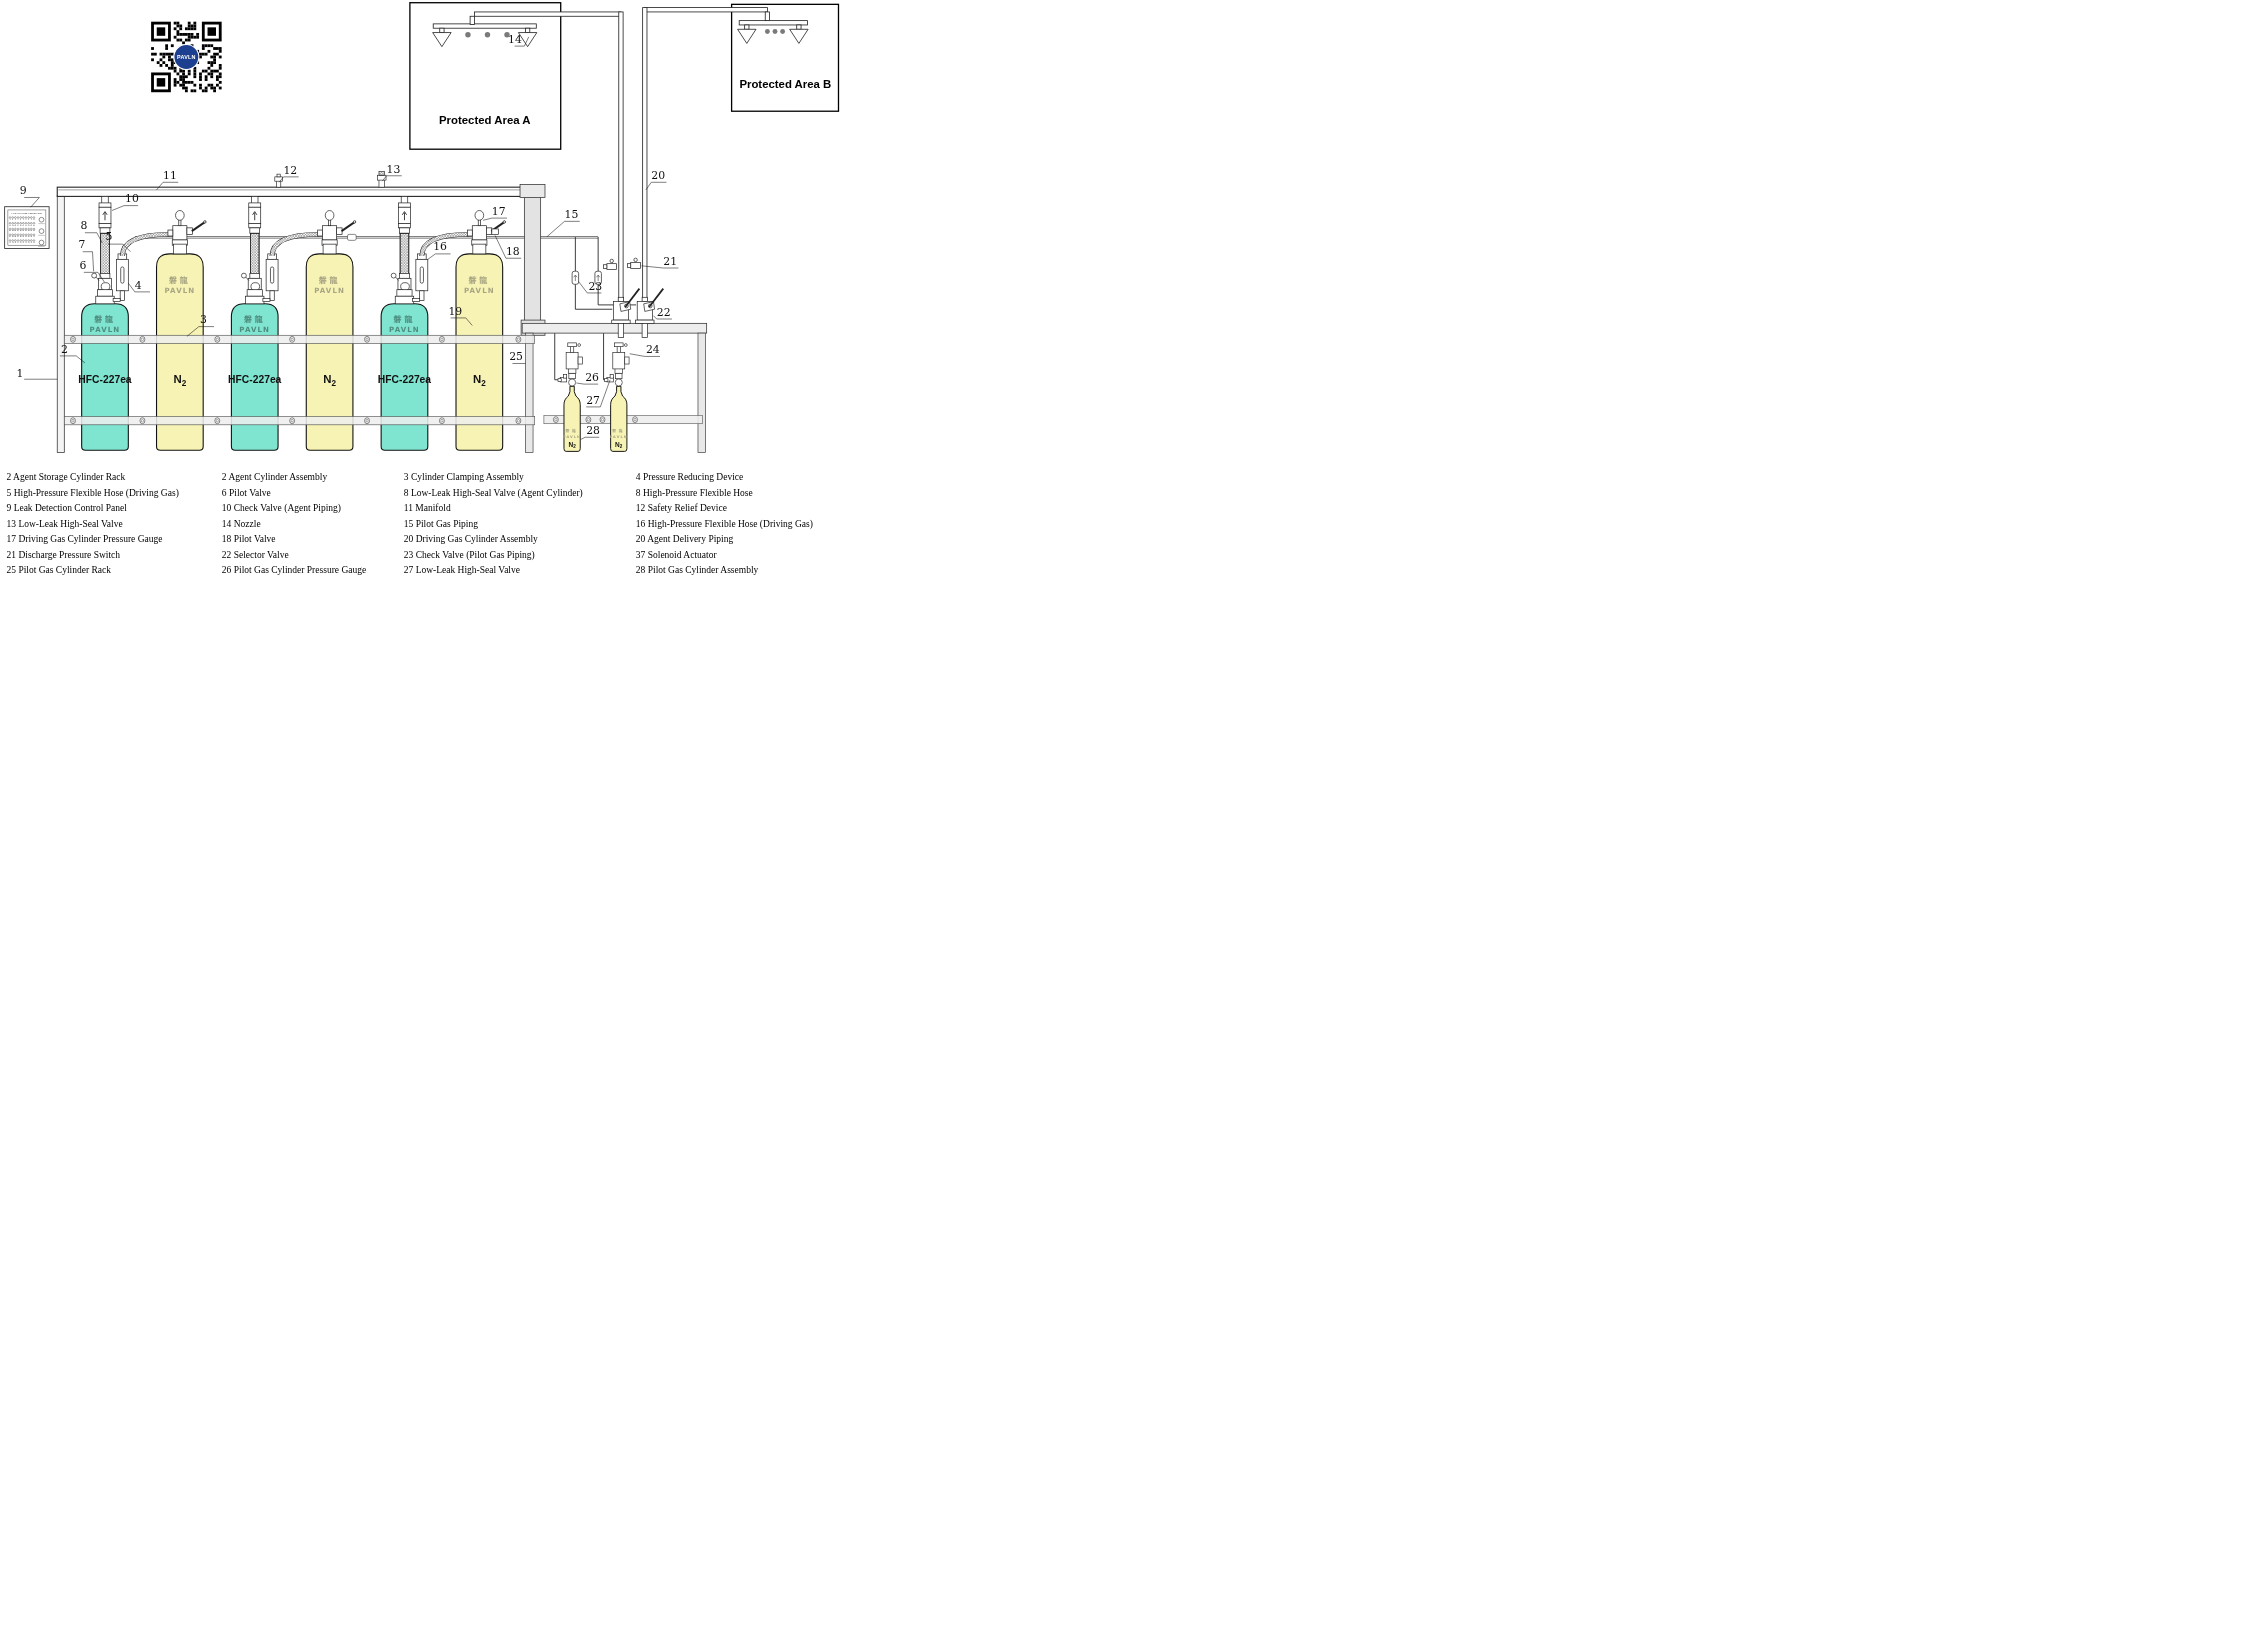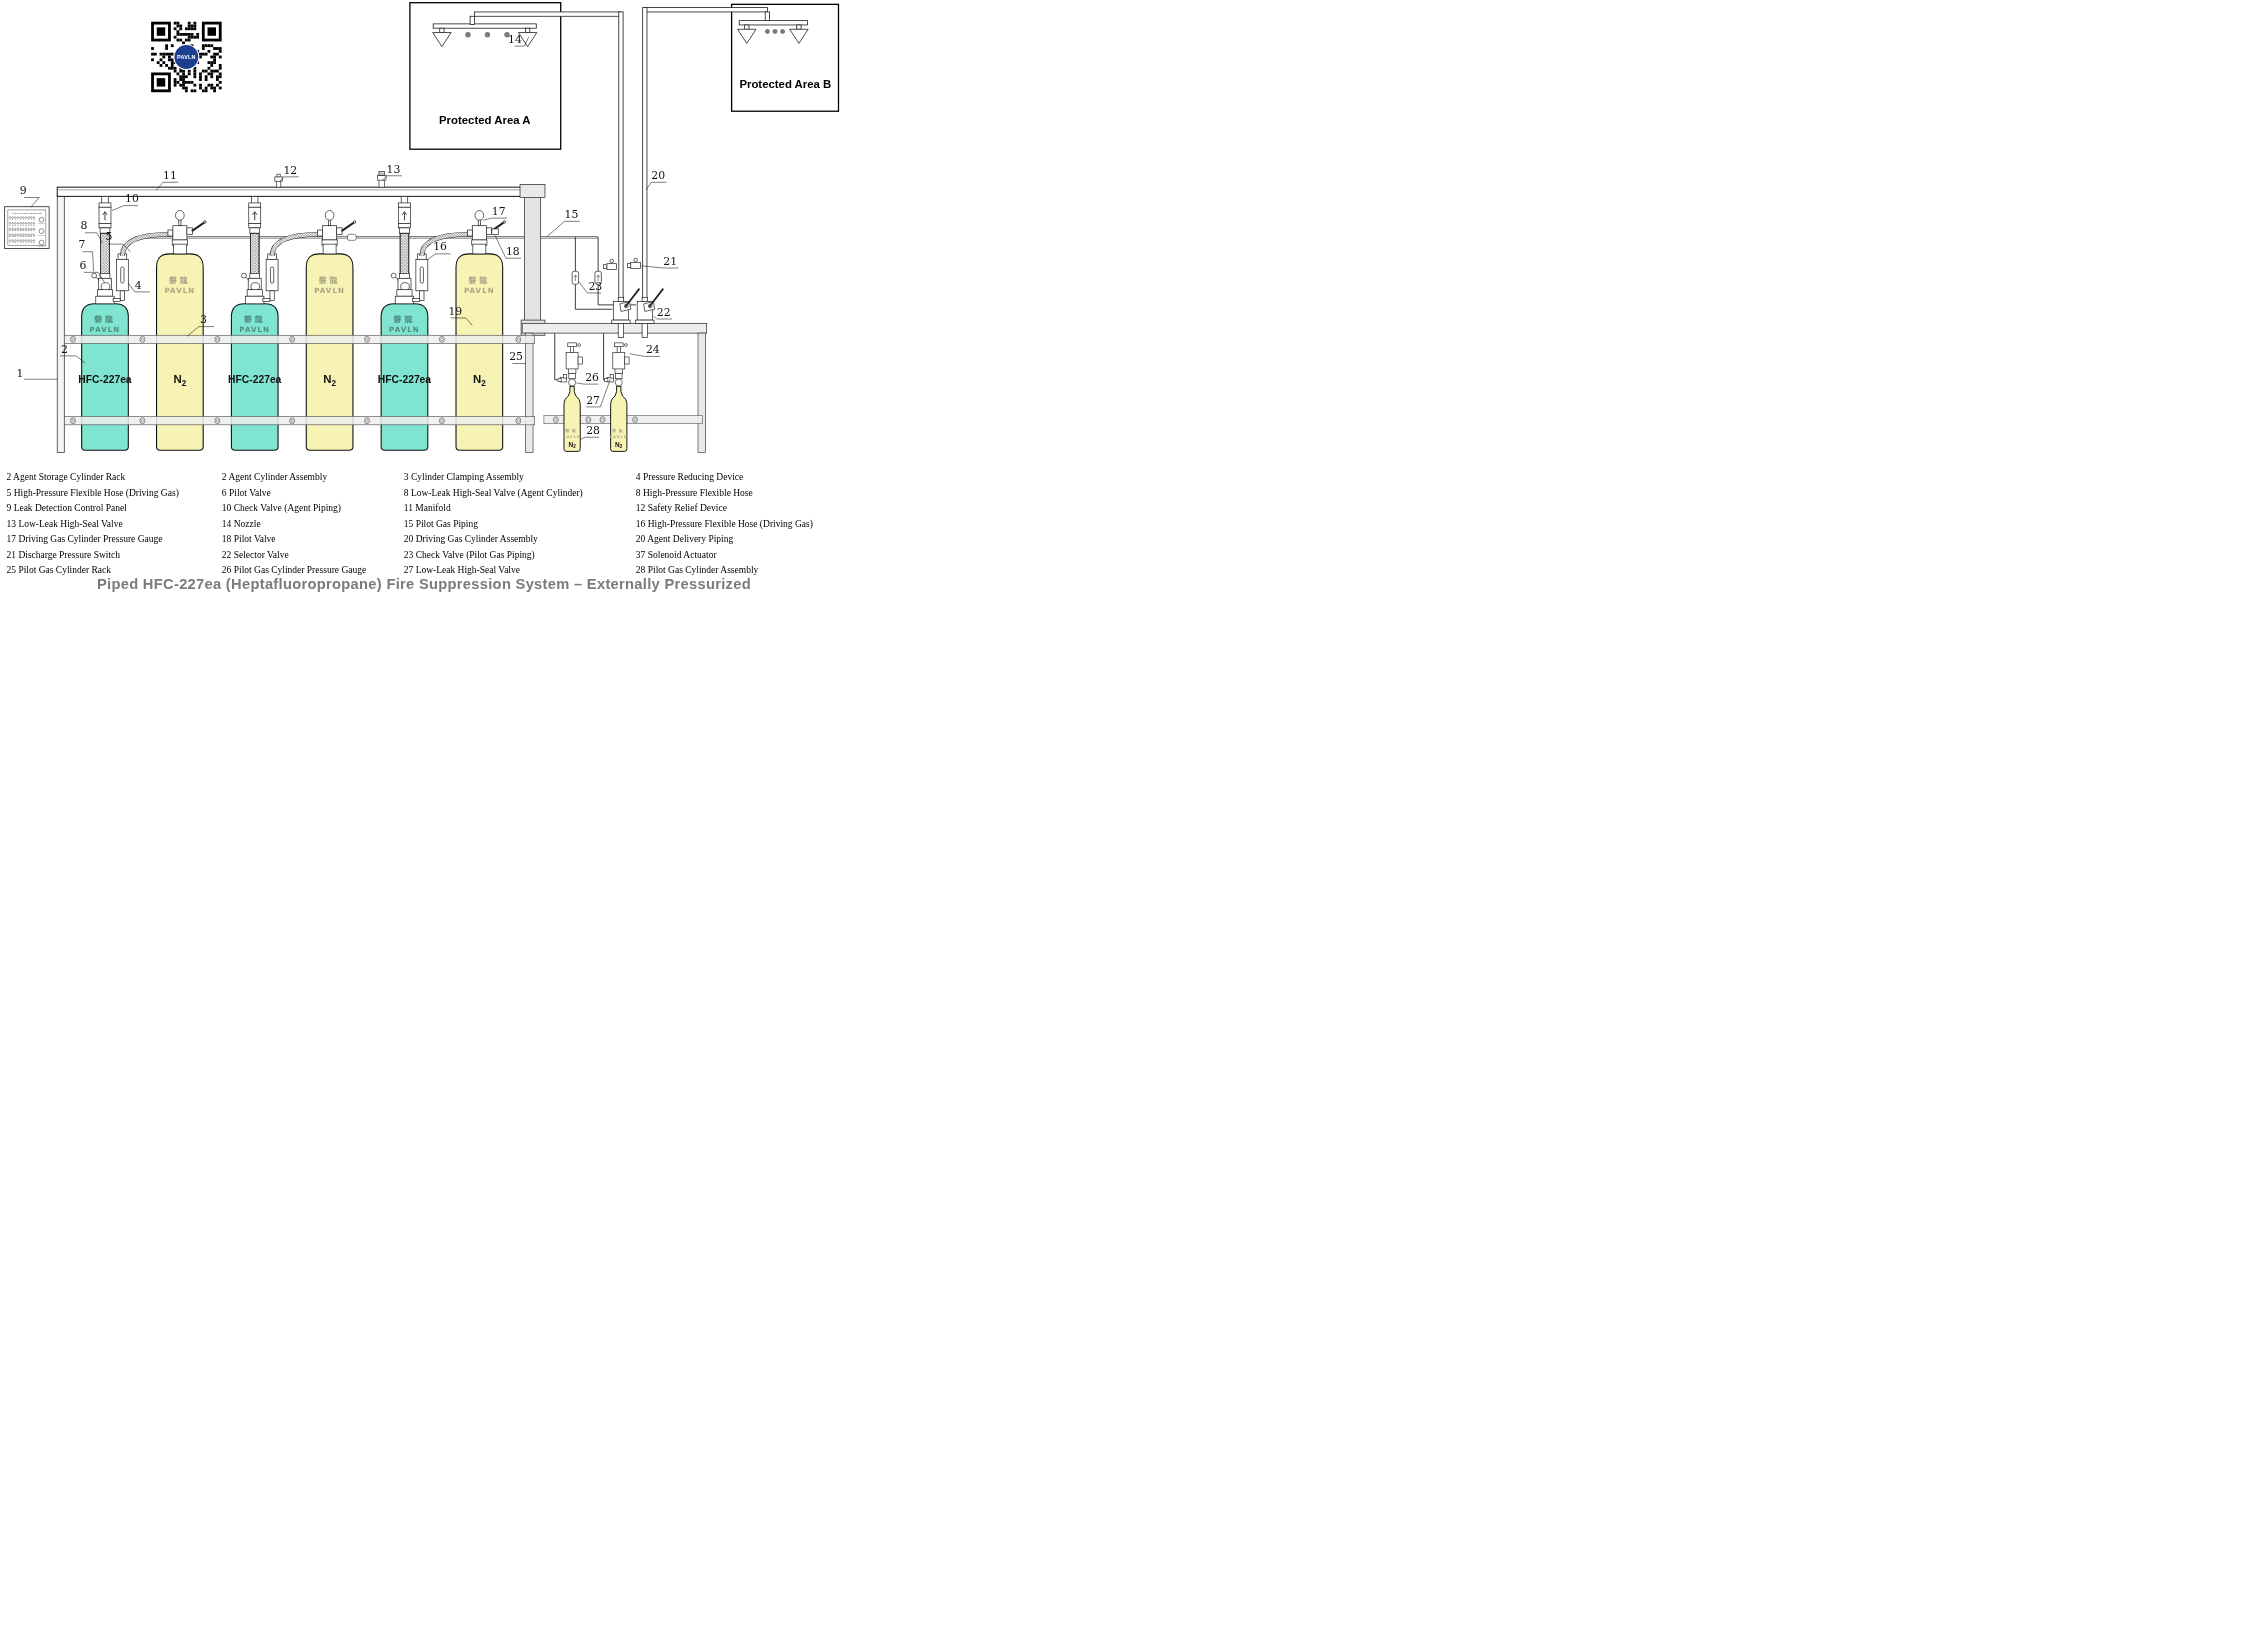--- a/index.html
+++ b/index.html
@@ -798,16 +798,15 @@
       <div class="cell">22 Selector Valve</div>
       <div class="cell">23 Check Valve (Pilot Gas Piping)</div>
       <div class="cell">37 Solenoid Actuator</div>
       <div class="cell">25 Pilot Gas Cylinder Rack</div>
       <div class="cell">26 Pilot Gas Cylinder Pressure Gauge</div>
       <div class="cell">27 Low-Leak High-Seal Valve</div>
       <div class="cell">28 Pilot Gas Cylinder Assembly</div>
     </div>
 
   <div id="title">
-    <div>Piped HFC-227ea (Heptafluoropropane) Fire Suppression System – Externally Pressurized</div>
   </div>
 </div>
 
 
 </body></html>

